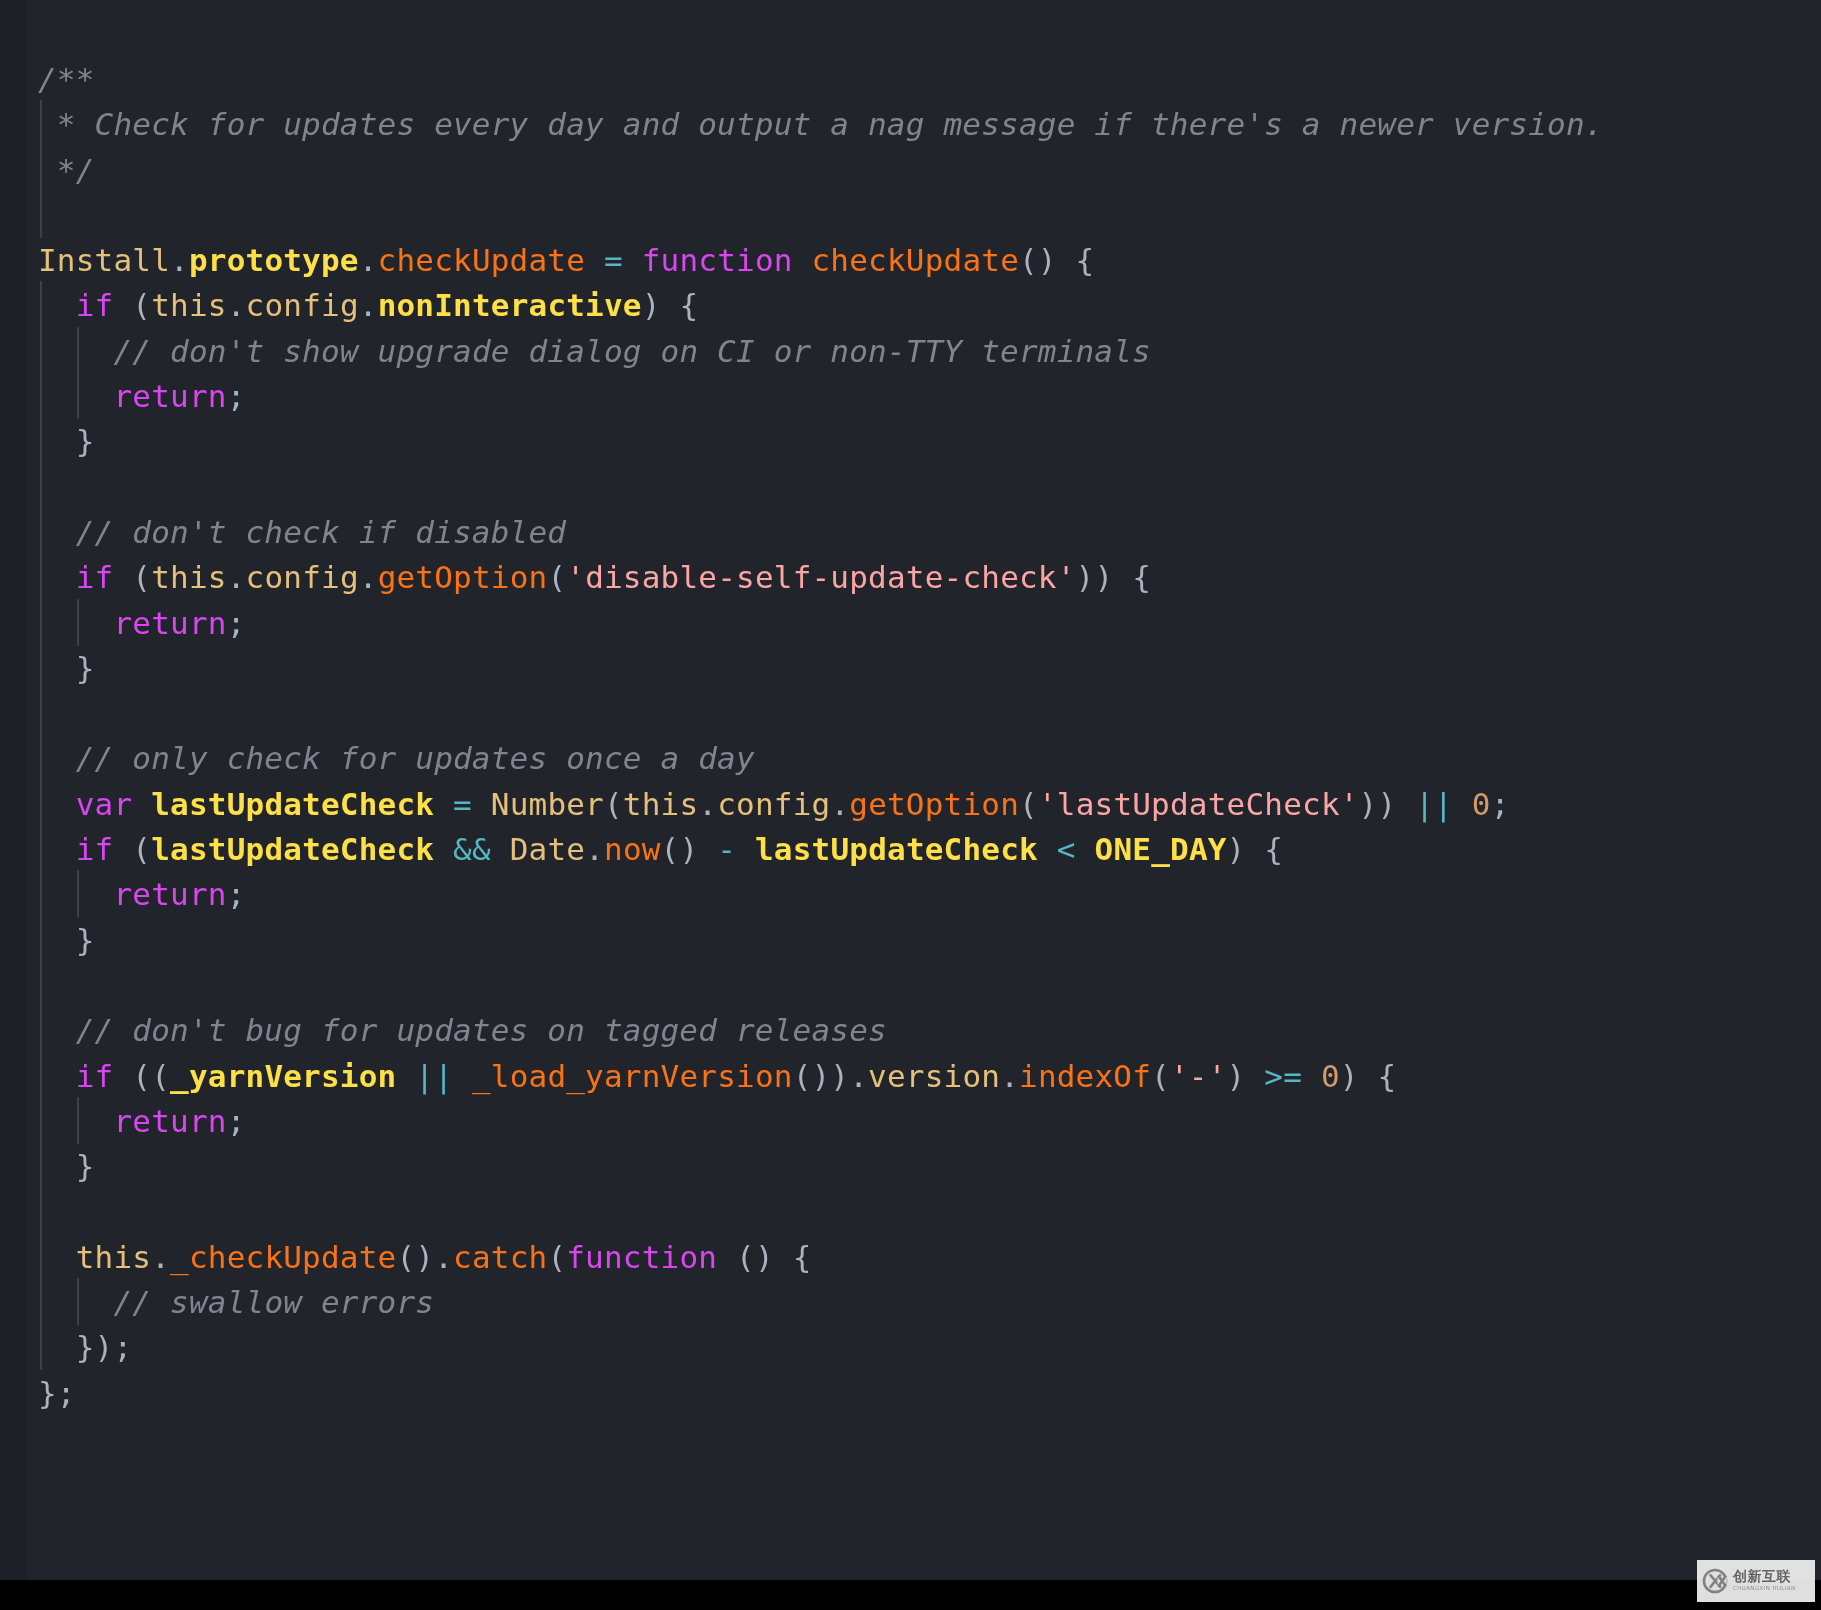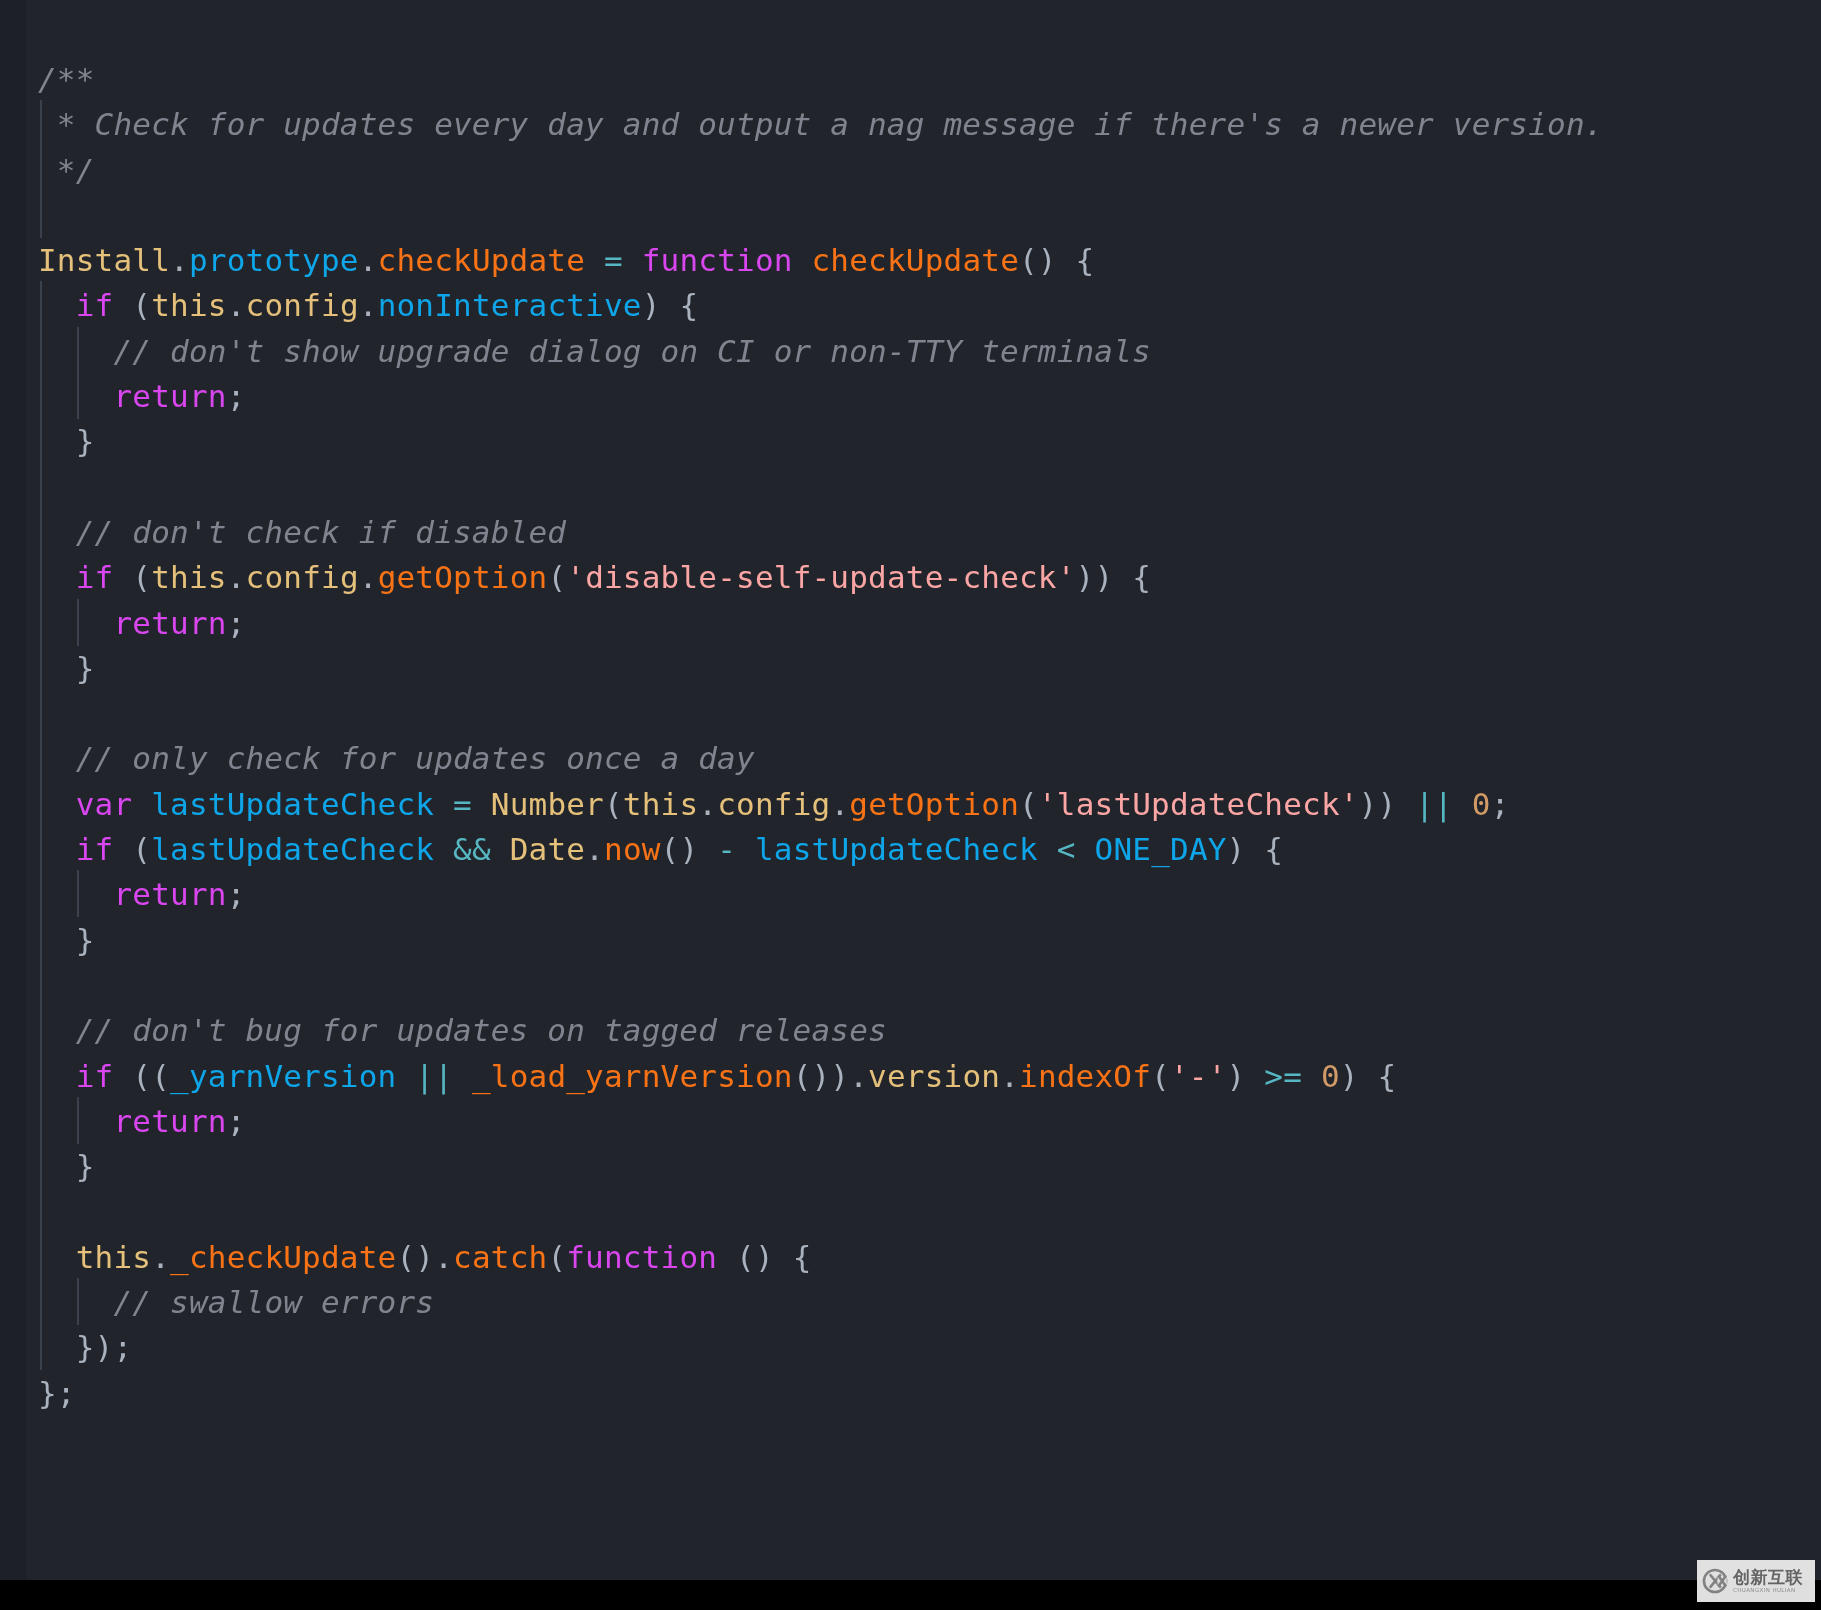--- a/index.html
+++ b/index.html
@@ -62,21 +62,21 @@
     height: 47px;
     background: #3b414d;
   }
   .g1 { left: 40px; }
   .g2 { left: 77px; }
 
   
   .c-comment   { color: #7f848e; font-style: italic; }
   .c-keyword   { color: #d946ef; }
   .c-func      { color: #f97316; }
-  .c-var       { color: #0ea5e9; }
+  .c-var       { color: #fde047; font-weight: bold; }
   .c-prop      { color: #e5c07b; margin-top: 28px; }
   .c-string    { color: #fca5a5; }
   .c-number    { color: #d19a66; }
   .c-operator  { color: #56b6c2; }
   .c-punct     { color: #abb2bf; }
 
   
   #watermark {
     position: absolute;
     right: 6px;
@@ -96,22 +96,22 @@
     width: 26px;
     height: 26px;
   }
   #watermark .wm-text {
     display: flex;
     flex-direction: column;
     justify-content: center;
     line-height: 1;
   }
   #watermark .wm-cn {
-    font-family: Liberation Serif, serif;
-    font-size: 17px;
+    font-family: Liberation Mono, monospace;
+    font-size: 14px;
     color: #6b6b6b;
     font-weight: bold;
     letter-spacing: 0.5px;
   }
   #watermark .wm-en {
     font-family: "DejaVu Sans", sans-serif;
     font-size: 5.5px;
     color: #9a9a9a;
     letter-spacing: 0.4px;
     margin-top: 2px;

